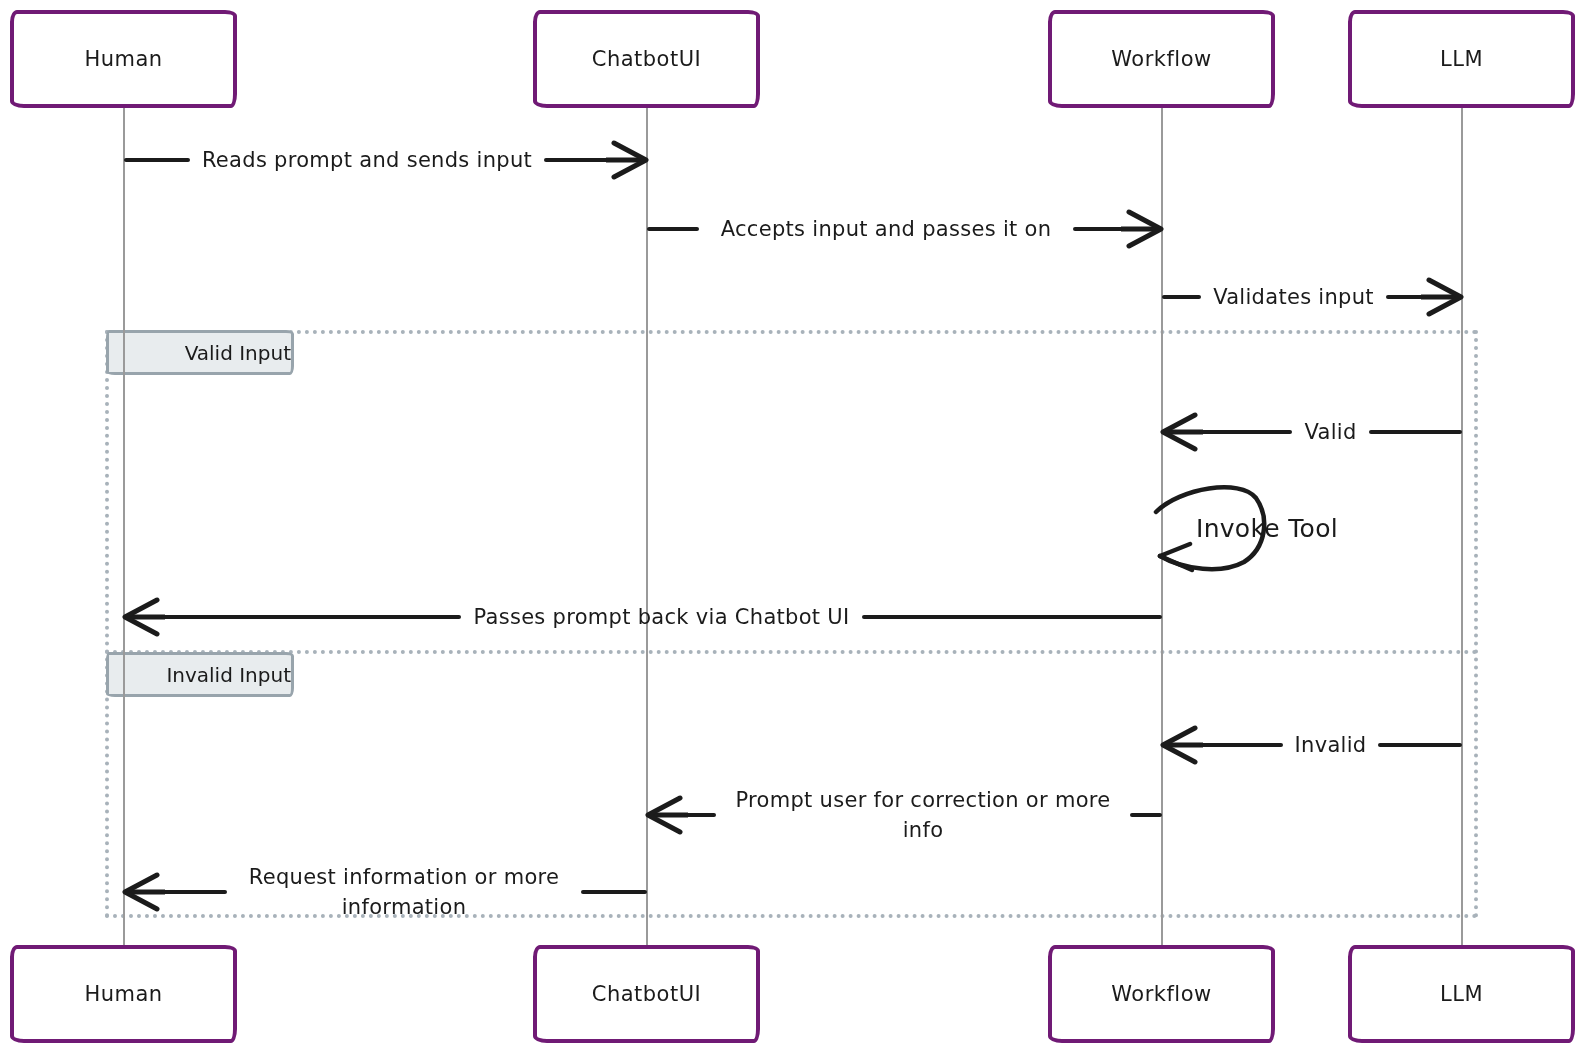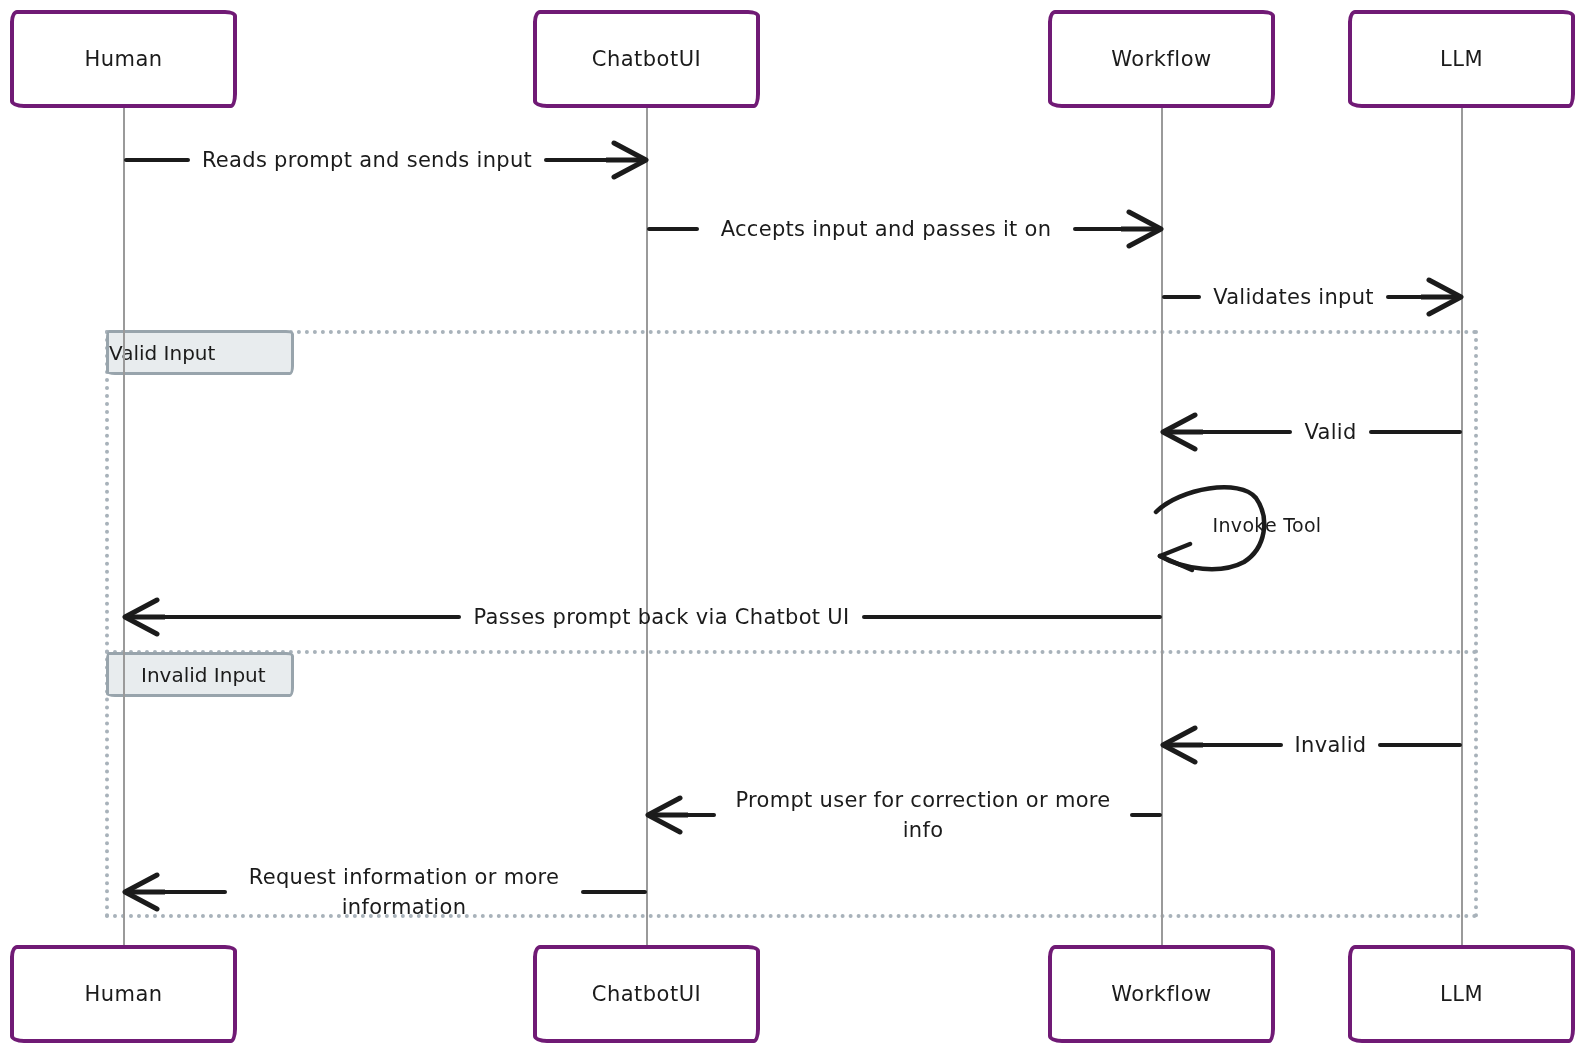--- a/index.html
+++ b/index.html
@@ -50,21 +50,21 @@
     border-top:4px dotted #a8b2ba;
     z-index:1;
   }
   .alt-label{
     position:absolute;
     width:188px;height:45px;
     background:#e8ecee;
     border:3px solid #98a4ac;
     border-radius:3px 8px 4px 9px / 8px 4px 9px 3px;
     box-sizing:border-box;
-    display:flex;align-items:center;justify-content:flex-start;
+    display:flex;align-items:center;justify-content:flex-end;
     font-size:20px;
     z-index:2;
   }
   
   .msg{
     position:absolute;
     display:flex;
     align-items:center;
     z-index:4;
   }
@@ -88,21 +88,21 @@
   .msg svg.head.hl{margin-right:-4px;margin-left:-5px;}
   .head path{stroke:#1b1b1b;stroke-width:5;fill:none;stroke-linecap:round;stroke-linejoin:round;}
   
   .self-loop{position:absolute;left:1140px;top:468px;z-index:4;}
   .self-loop path{stroke:#1b1b1b;stroke-width:4.5;fill:none;stroke-linecap:round;stroke-linejoin:round;}
   .self-loop-label{
     position:absolute;
     left:1192px;top:514px;
     width:150px;
     text-align:center;
-    font-size:19px;
+    font-size:25px;
     letter-spacing:0.3px;
     z-index:4;
   }
 </style>
 </head>
 <body>
 
 <div class="canvas">
 
   <div class="alt-frame"></div>

